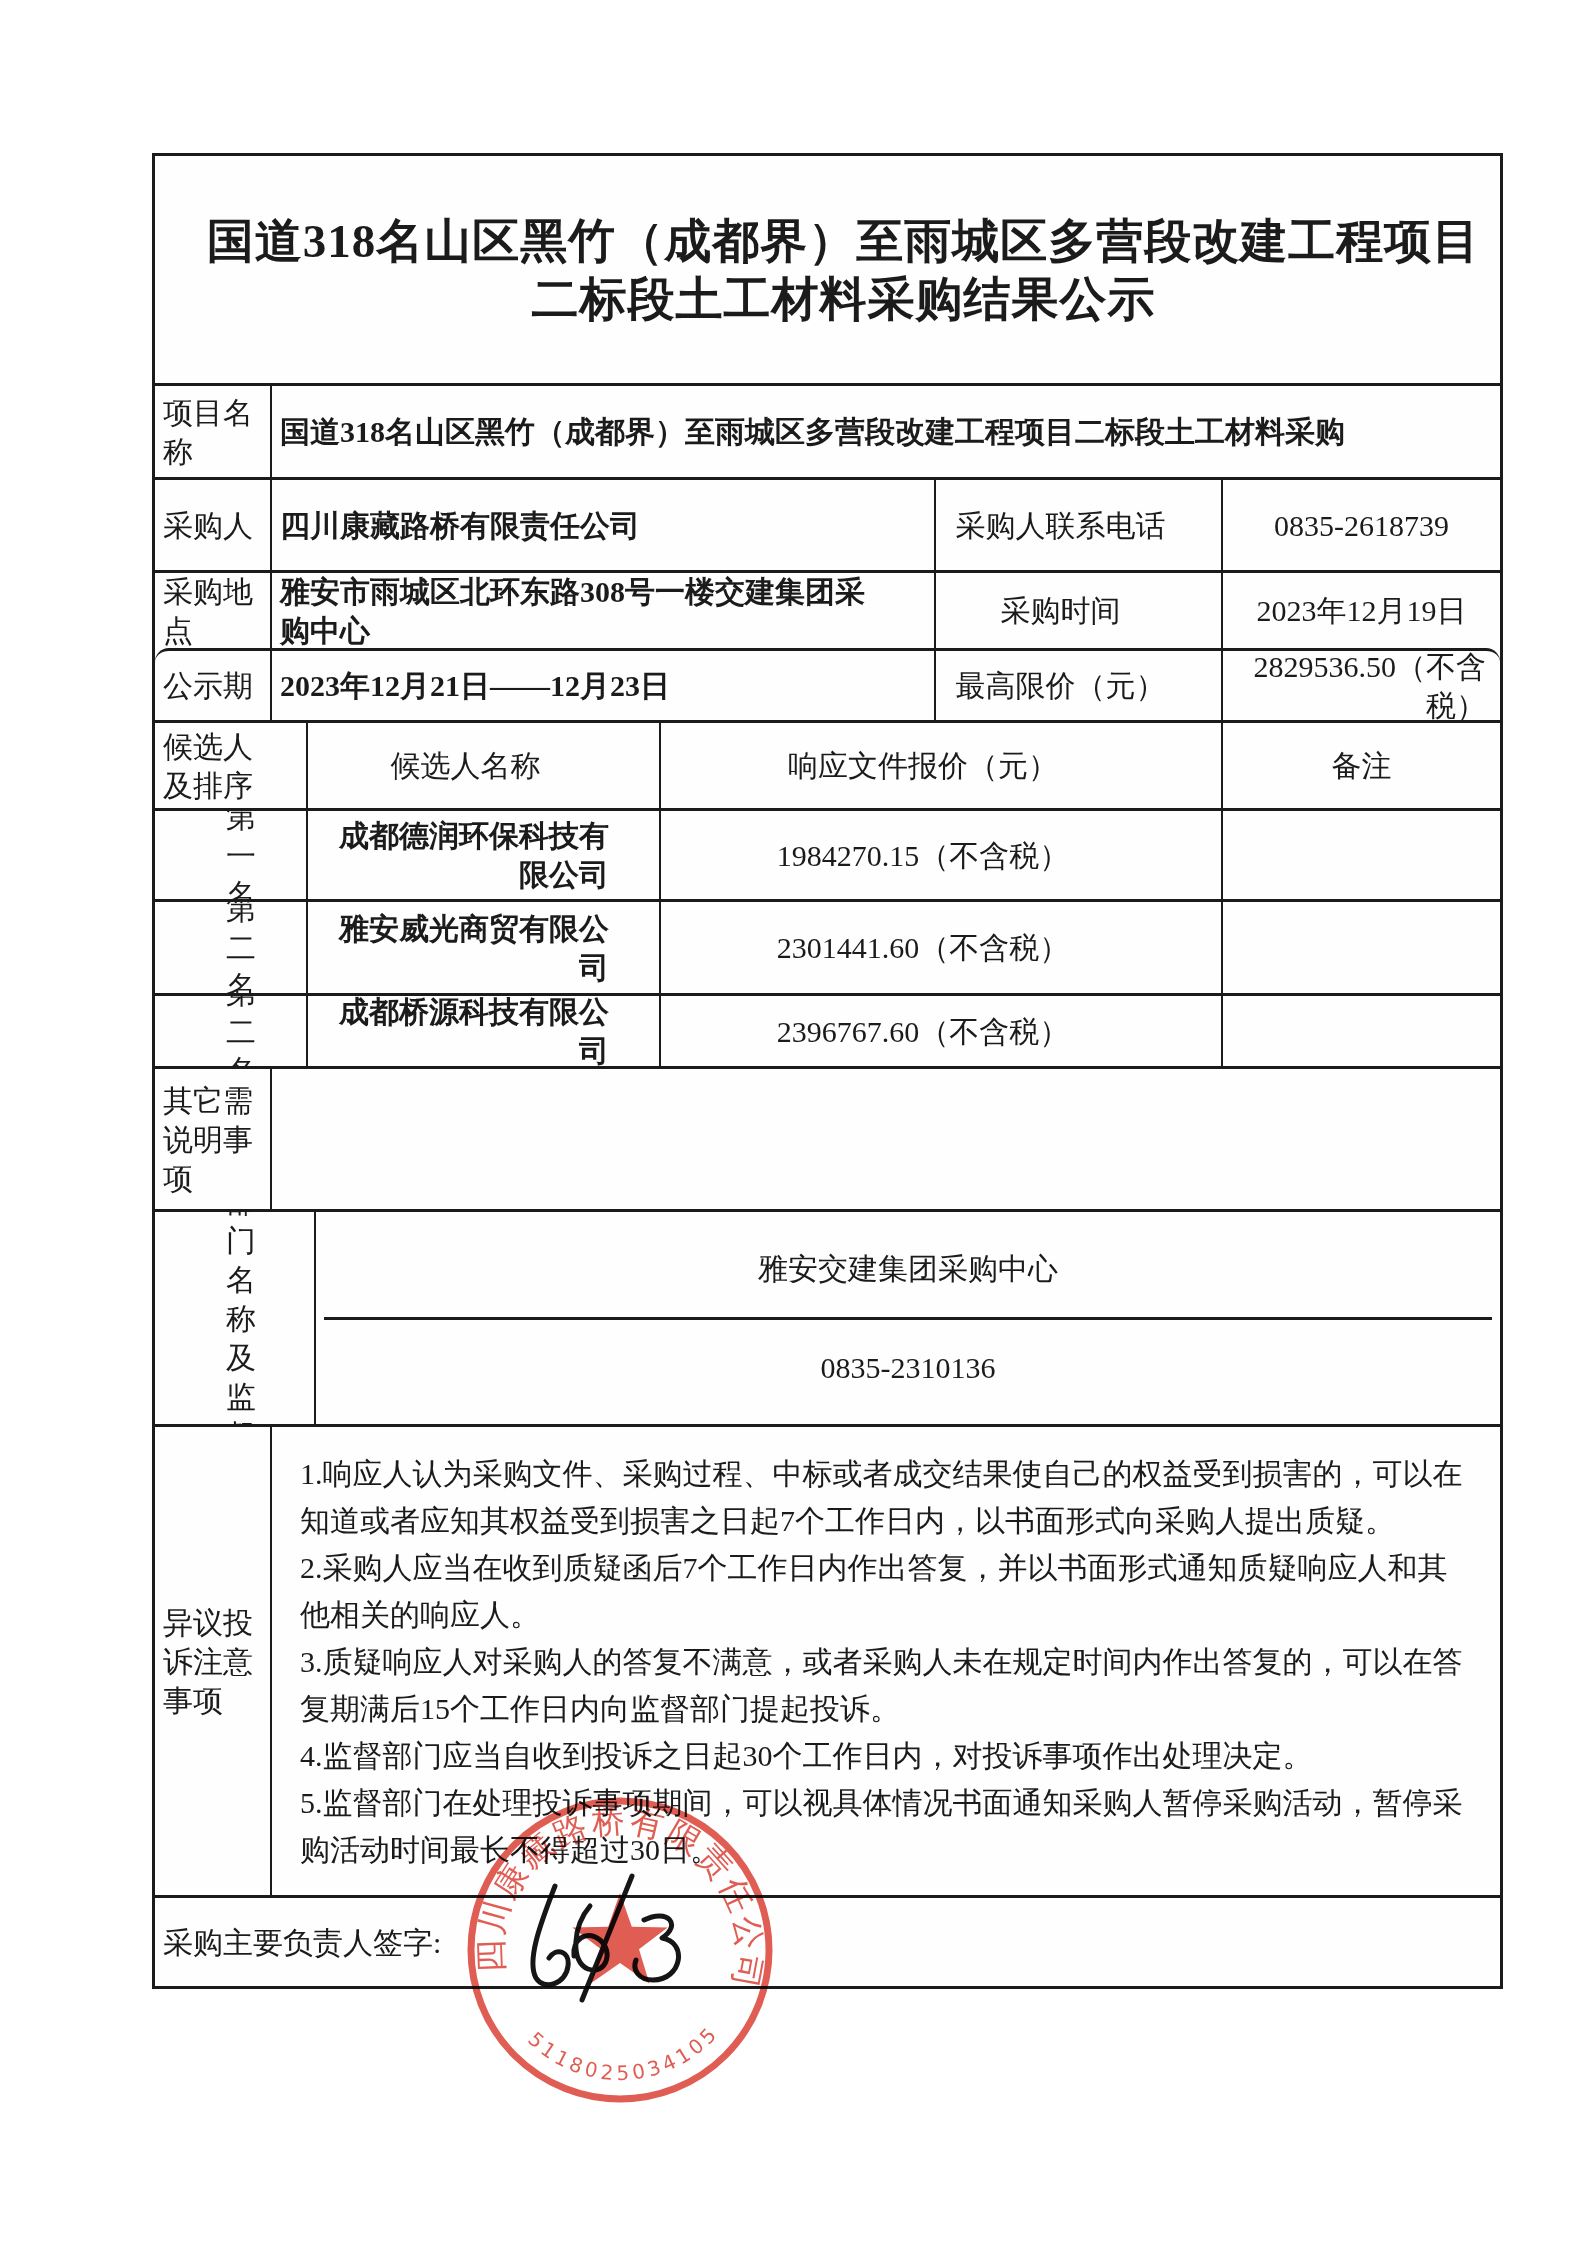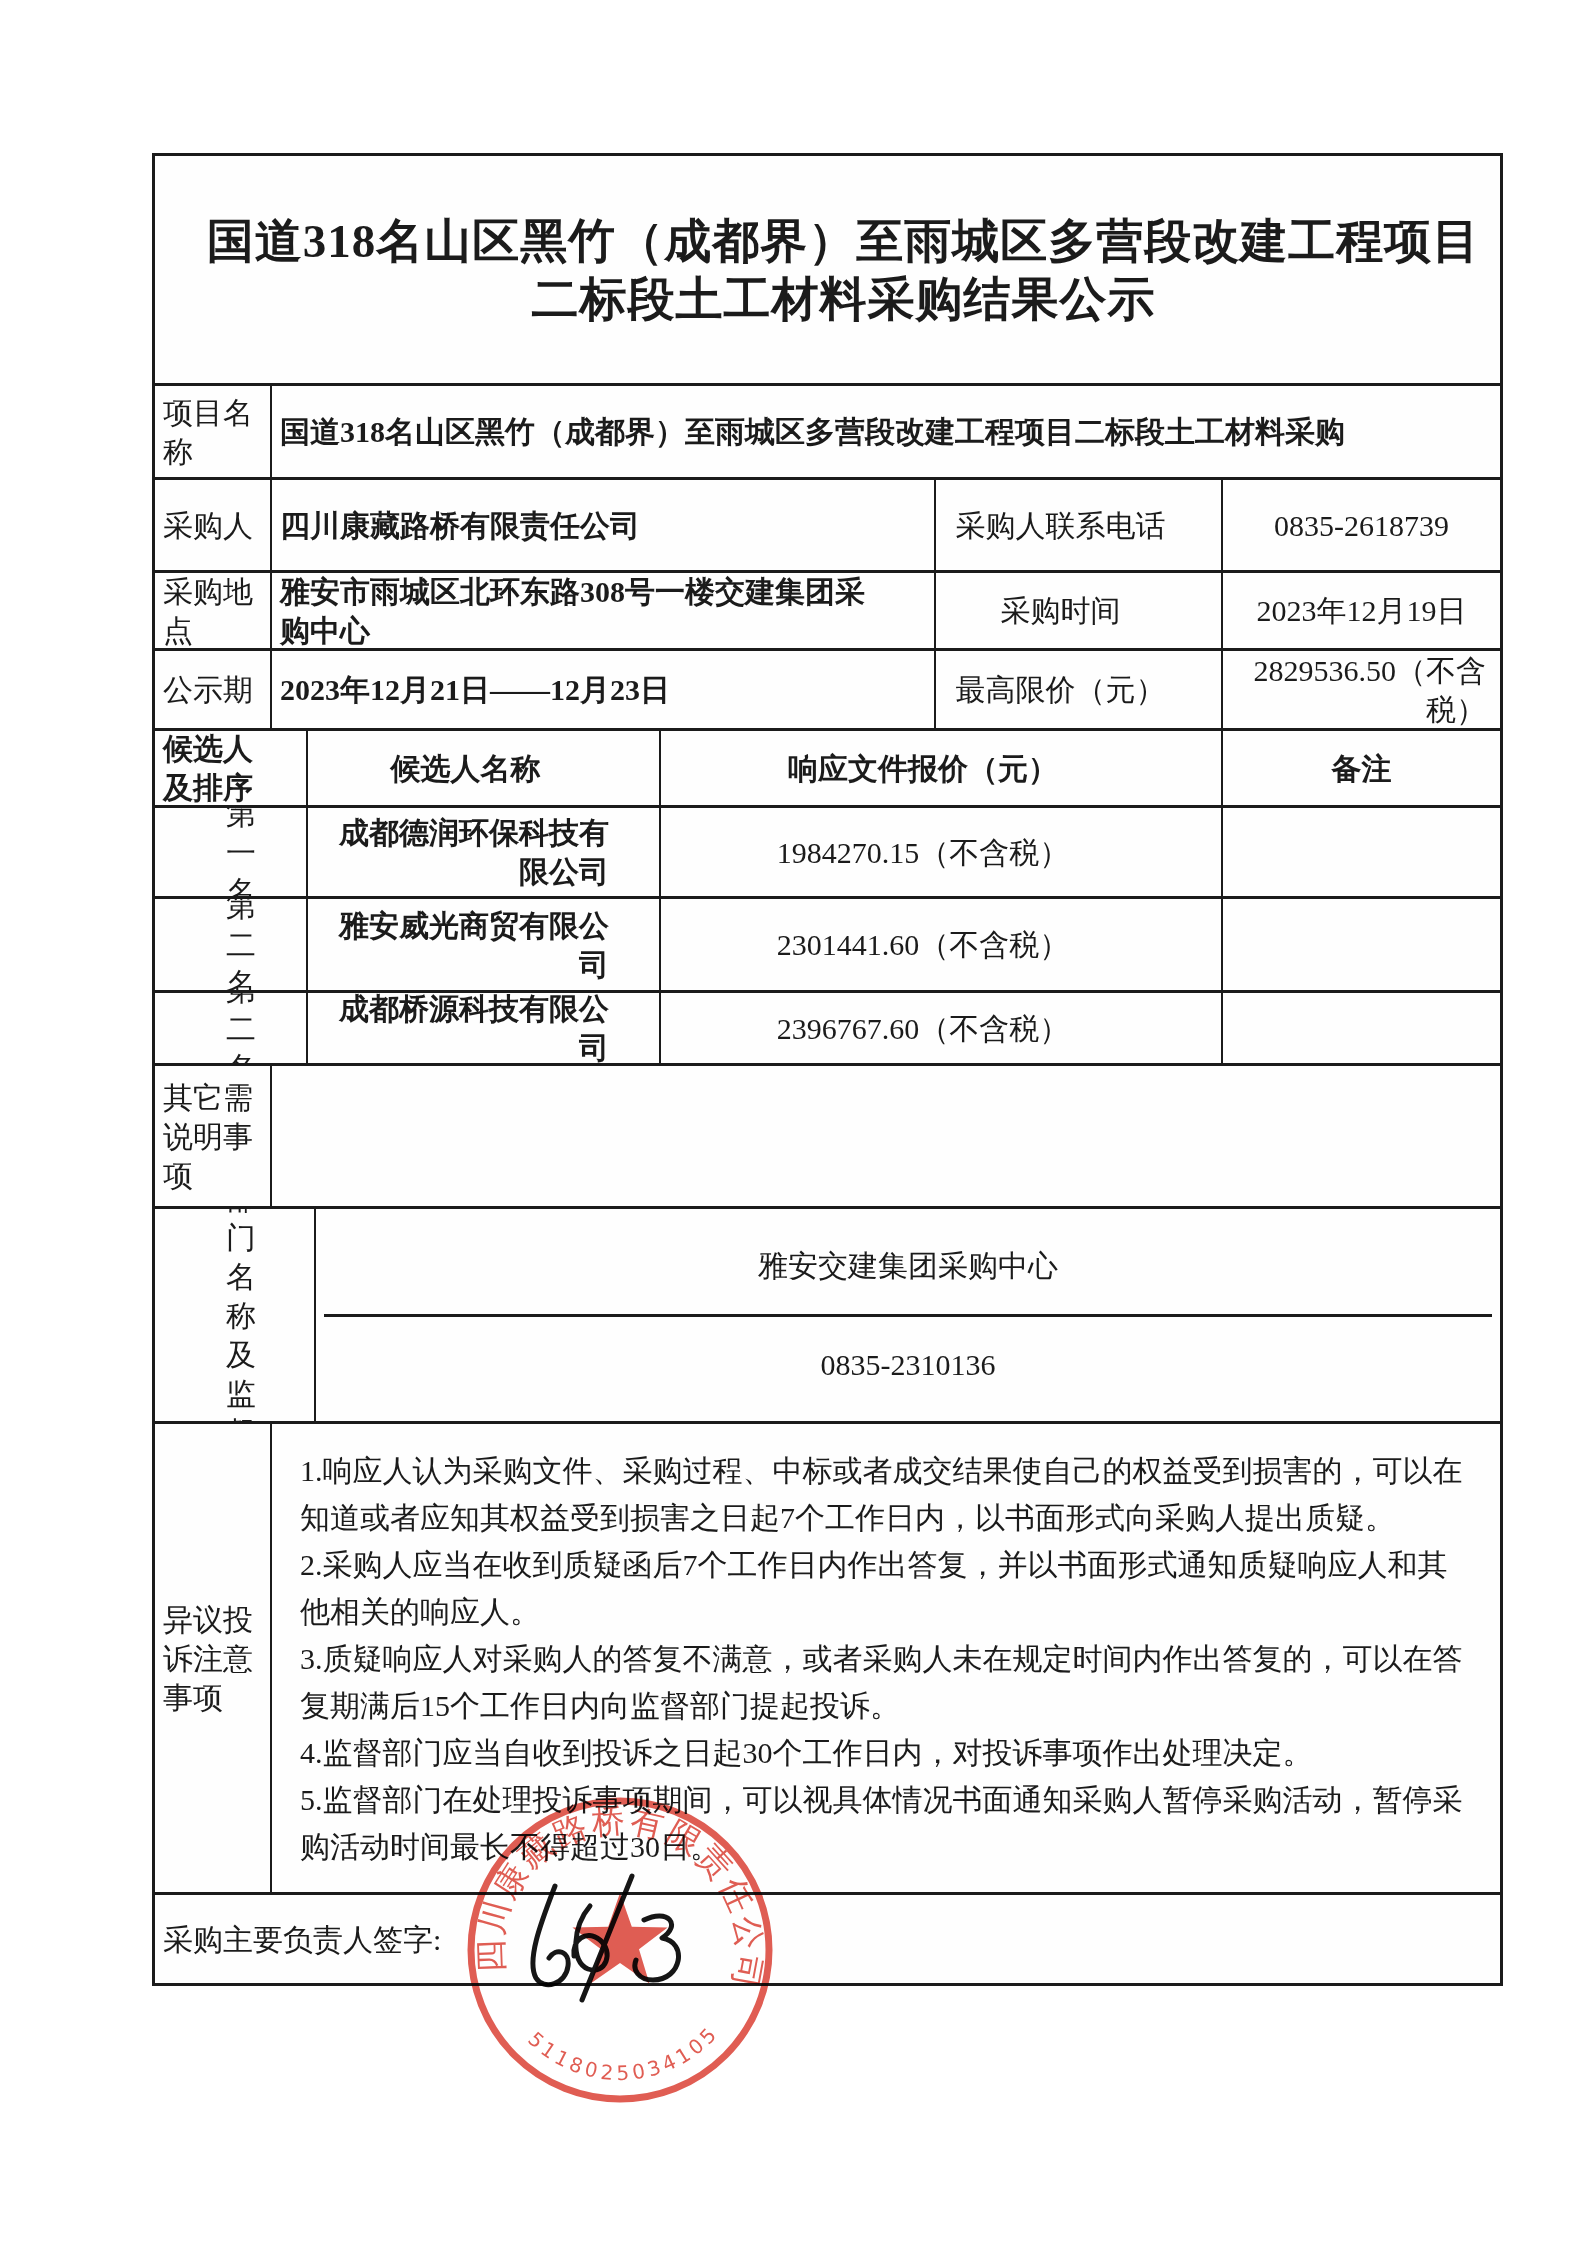--- a/index.html
+++ b/index.html
@@ -23,22 +23,22 @@
     font-size:30px;line-height:39px;overflow:hidden;
   }
   .cell + .cell{border-left:2px solid #1b1b1b;}
   .l{justify-content:flex-start;text-align:left;padding:2px 8px;}
   .c{justify-content:center;text-align:right;padding:2px 14px;margin-left:36px;}
   .bold{font-weight:600;}
   .h-title{height:227px;}
   .h-project{height:94px;}
   .h-purchaser{height:93px;}
   .h-location{height:78px;}
-  .h-publicity{height:80px;}
-  .h-candh{height:77px;font-weight:bold;}
+  .h-publicity{height:72px;border-radius:14px;}
+  .h-candh{height:88px;}
   .h-cand1{height:91px;}
   .h-cand2{height:94px;}
   .h-cand3{height:73px;}
   .h-other{height:143px;}
   .h-super{height:215px;gap:44px;}
   .h-objection{height:471px;}
   .h-sign{height:91px;}
   .title-cell{
     justify-content:center;text-align:center;
     font-weight:bold;font-size:47px;line-height:58px;letter-spacing:1px;padding-left:32px;

